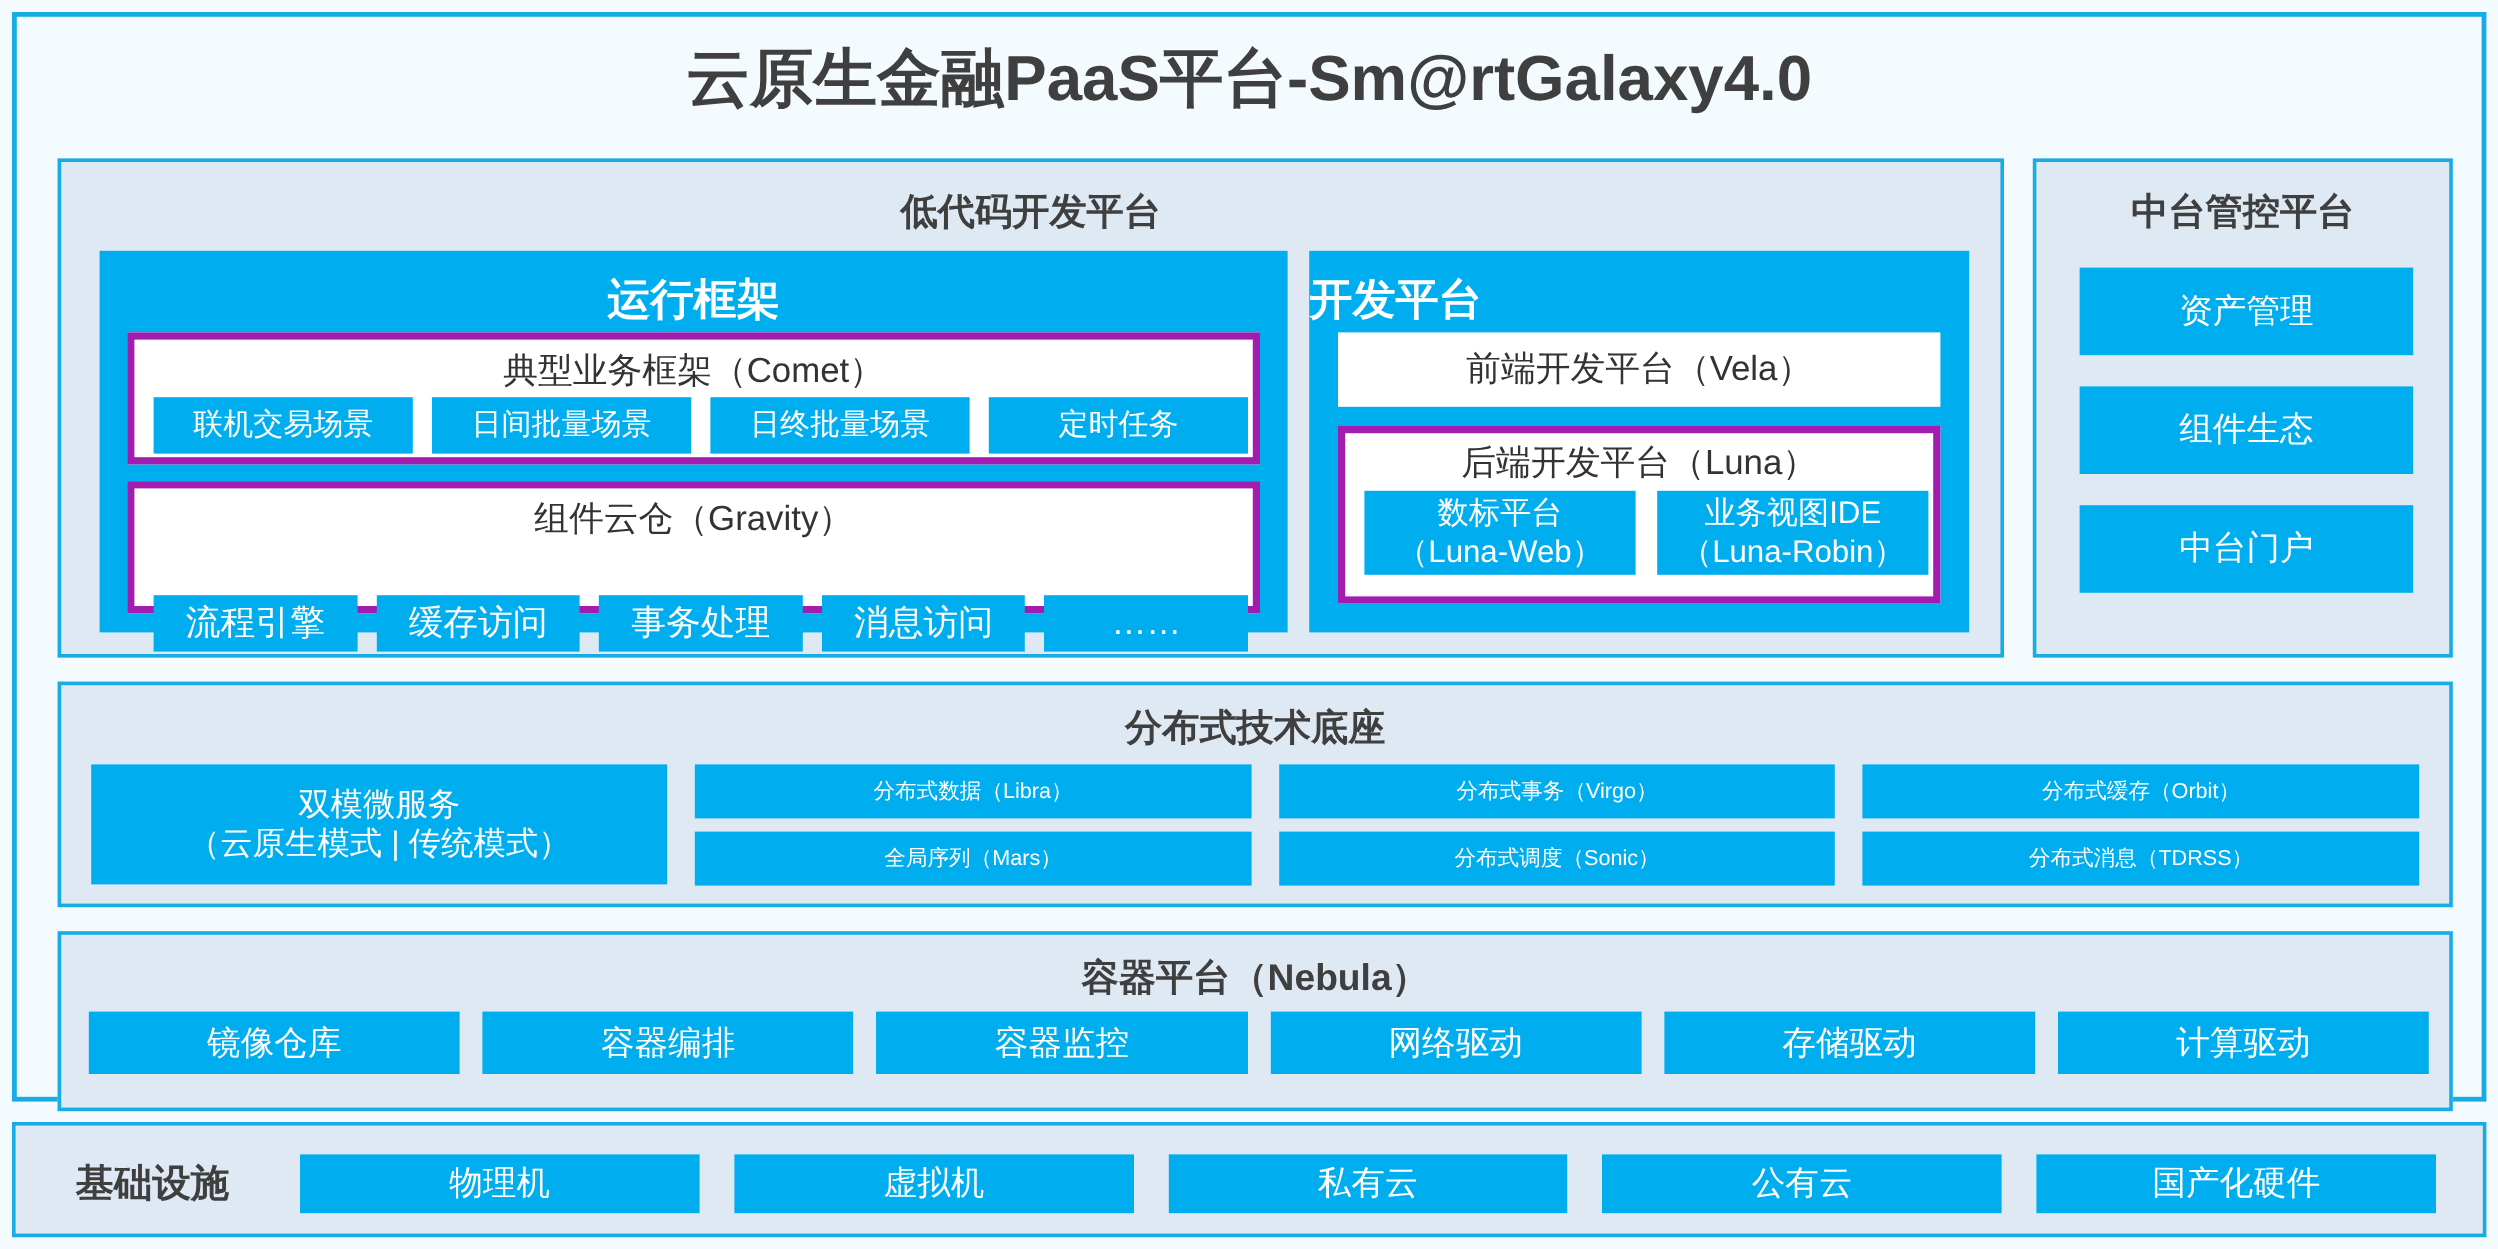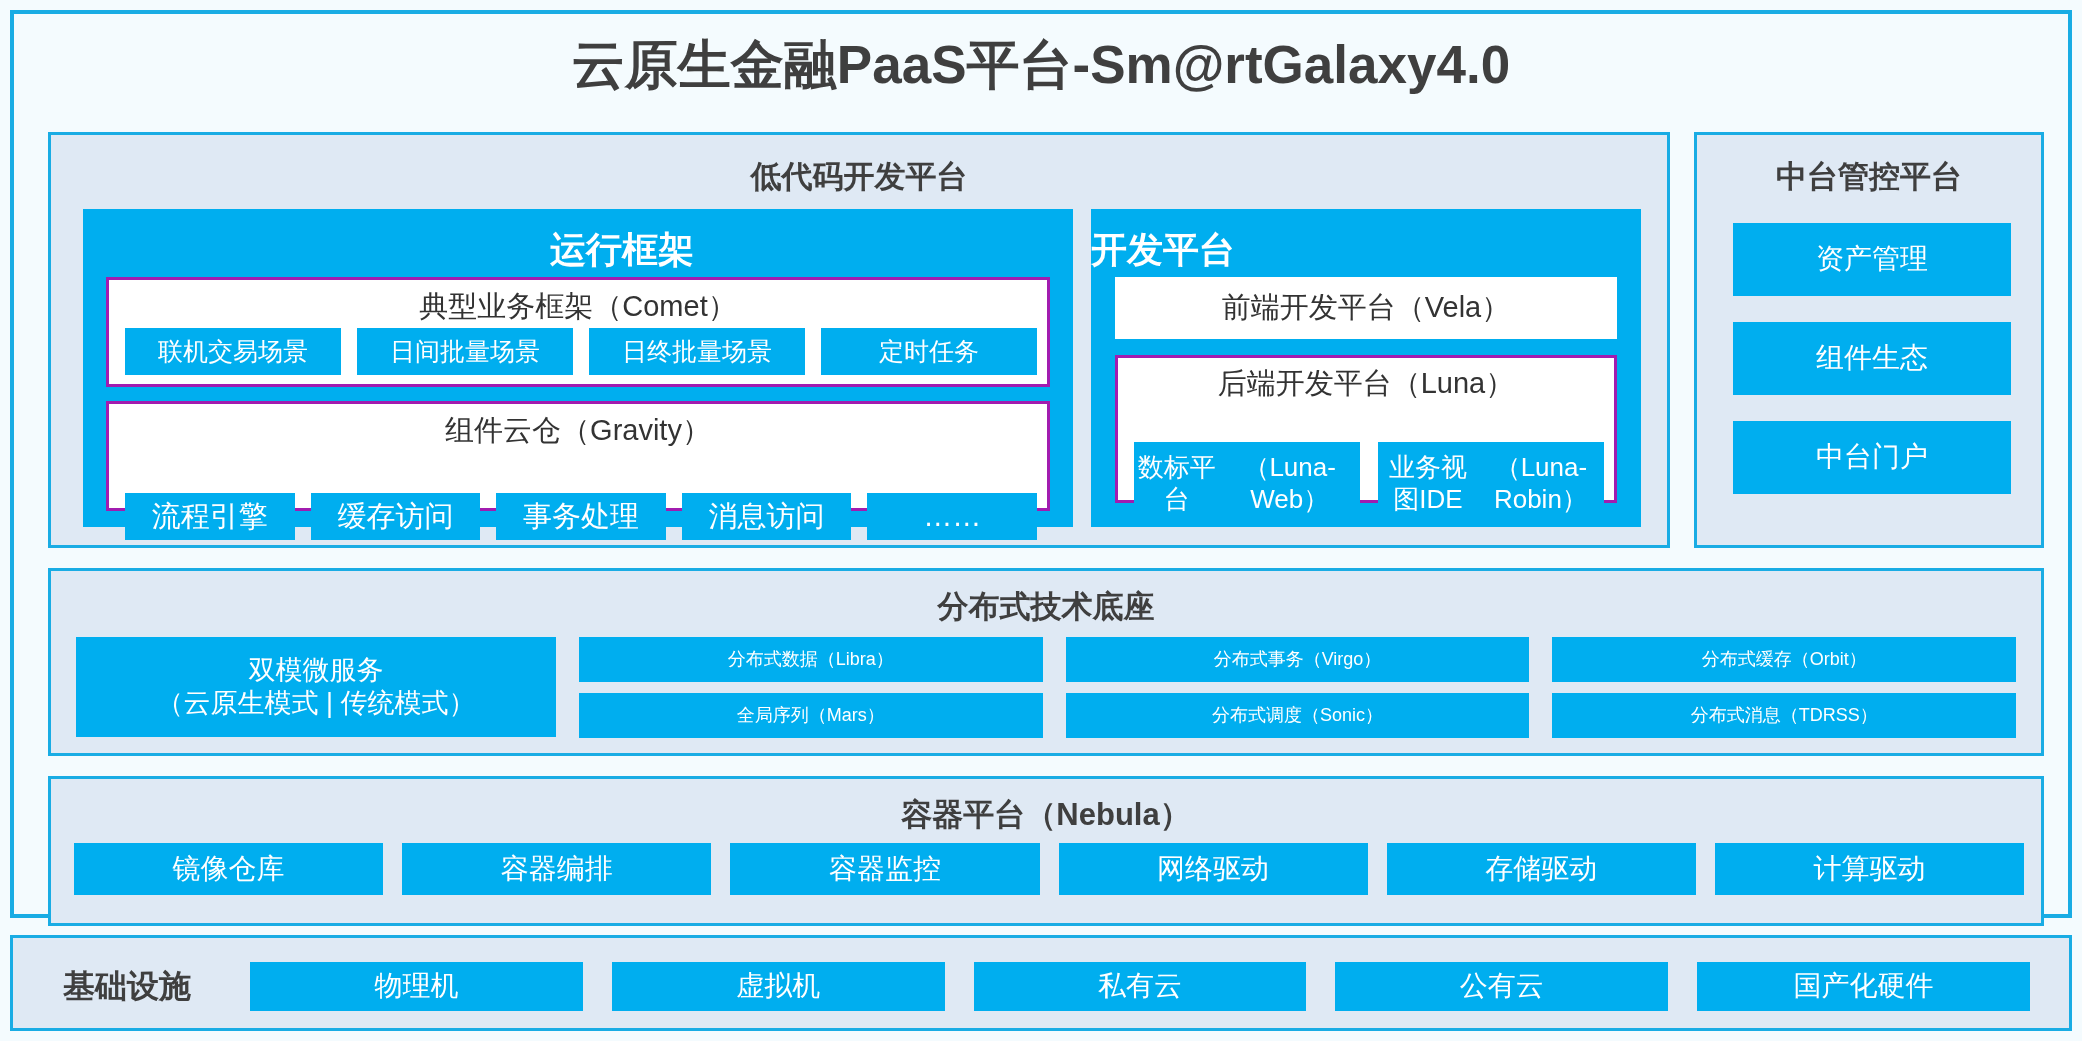--- a/index.html
+++ b/index.html
@@ -46,39 +46,39 @@
     color:#ffffff;
     display:flex;align-items:center;justify-content:center;
     text-align:center;
     font-size:27px;
     line-height:1.22;
   }
   
   .white-card{
     box-sizing:border-box;
     background:#ffffff;
-    border:3px solid #a21caf;
+    border:6px solid #a21caf;
   }
   .white-card.noborder{border:none;}
   .card-title{
     text-align:center;font-size:29px;color:#333;line-height:1;
   }
 
   
   #lowcode{left:34px;top:118px;width:1622px;height:416px;}
   #lowcode .panel-title{position:absolute;left:0;top:26px;width:100%;}
 
   
   #runtime{
     position:absolute;left:32px;top:74px;width:990px;height:318px;
     box-sizing:border-box;background:#00aeef;
   }
   #runtime .hdr{
     position:absolute;left:0;top:17px;width:100%;text-align:center;
-    color:#fff;font-size:36px;font-weight:bold;margin-left:44px;
+    color:#fff;font-size:36px;font-weight:bold;
   }
   #comet{position:absolute;left:23px;top:68px;width:944px;height:110px;}
   #comet .card-title{position:absolute;left:0;top:12px;width:100%;}
   #comet .row{position:absolute;left:16px;top:48px;width:912px;display:flex;gap:16px;}
   #comet .row .blue{flex:1;height:47px;font-size:25px;}
 
   #gravity{position:absolute;left:23px;top:192px;width:944px;height:110px;text-decoration:underline;}
   #gravity .card-title{position:absolute;left:0;top:12px;width:100%;}
   #gravity .row{position:absolute;left:16px;top:48px;width:912px;display:flex;gap:16px;}
   #gravity .row .blue{flex:1;height:47px;font-size:29px;margin-top:41px;}
@@ -91,21 +91,21 @@
   #devplat .hdr{
     position:absolute;left:0;top:17px;width:100%;text-align:left;
     color:#fff;font-size:36px;font-weight:bold;
   }
   #vela{position:absolute;left:24px;top:68px;width:502px;height:62px;
         display:flex;align-items:center;justify-content:center;
         font-size:29px;color:#333;}
   #luna{position:absolute;left:24px;top:146px;width:502px;height:148px;}
   #luna .card-title{position:absolute;left:0;top:11px;width:100%;}
   #luna .row{position:absolute;left:16px;top:48px;width:470px;display:flex;gap:18px;}
-  #luna .row .blue{flex:1;height:84px;font-size:26px;flex-direction:row;margin-top:36px;}
+  #luna .row .blue{flex:1;height:70px;font-size:26px;flex-direction:column;}
 
   
   #midoffice{left:1680px;top:118px;width:350px;height:416px;padding-left:16px;}
   #midoffice .panel-title{position:absolute;left:0;top:26px;width:100%;}
   #midoffice .stack{position:absolute;left:36px;top:88px;width:278px;
         display:flex;flex-direction:column;gap:26px;}
   #midoffice .stack .blue{height:73px;font-size:28px;}
 
   
   #distbase{left:34px;top:554px;width:1996px;height:188px;}

